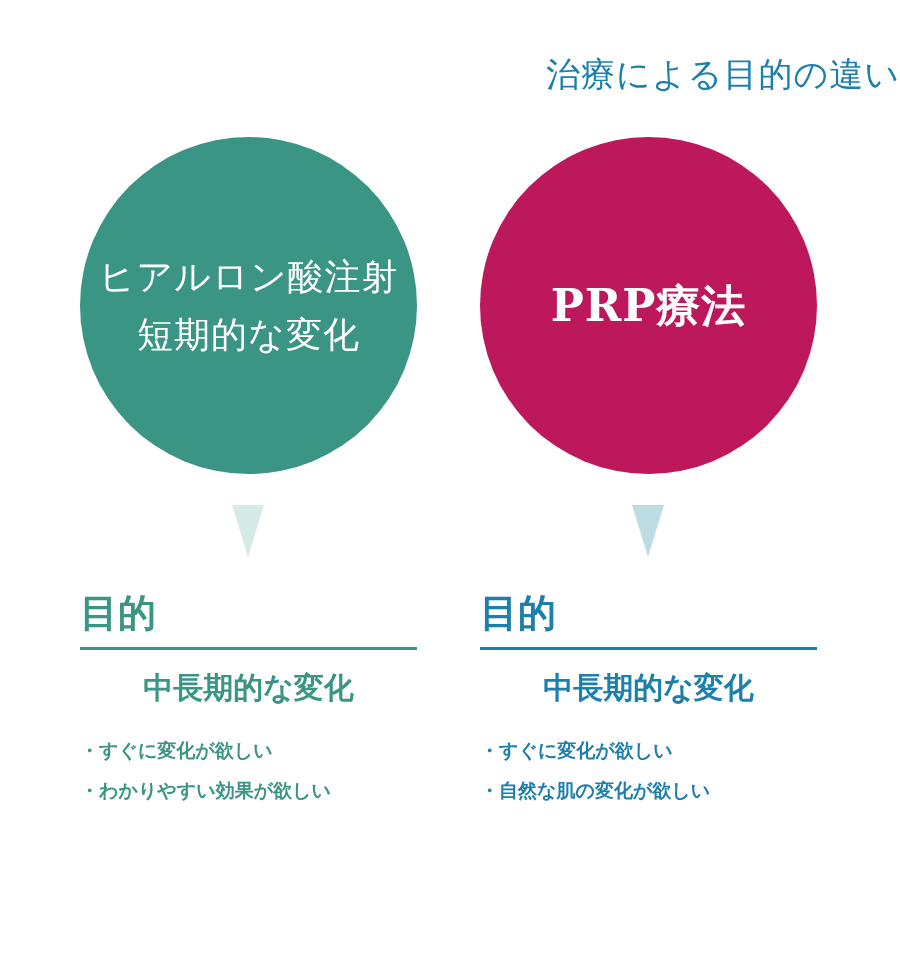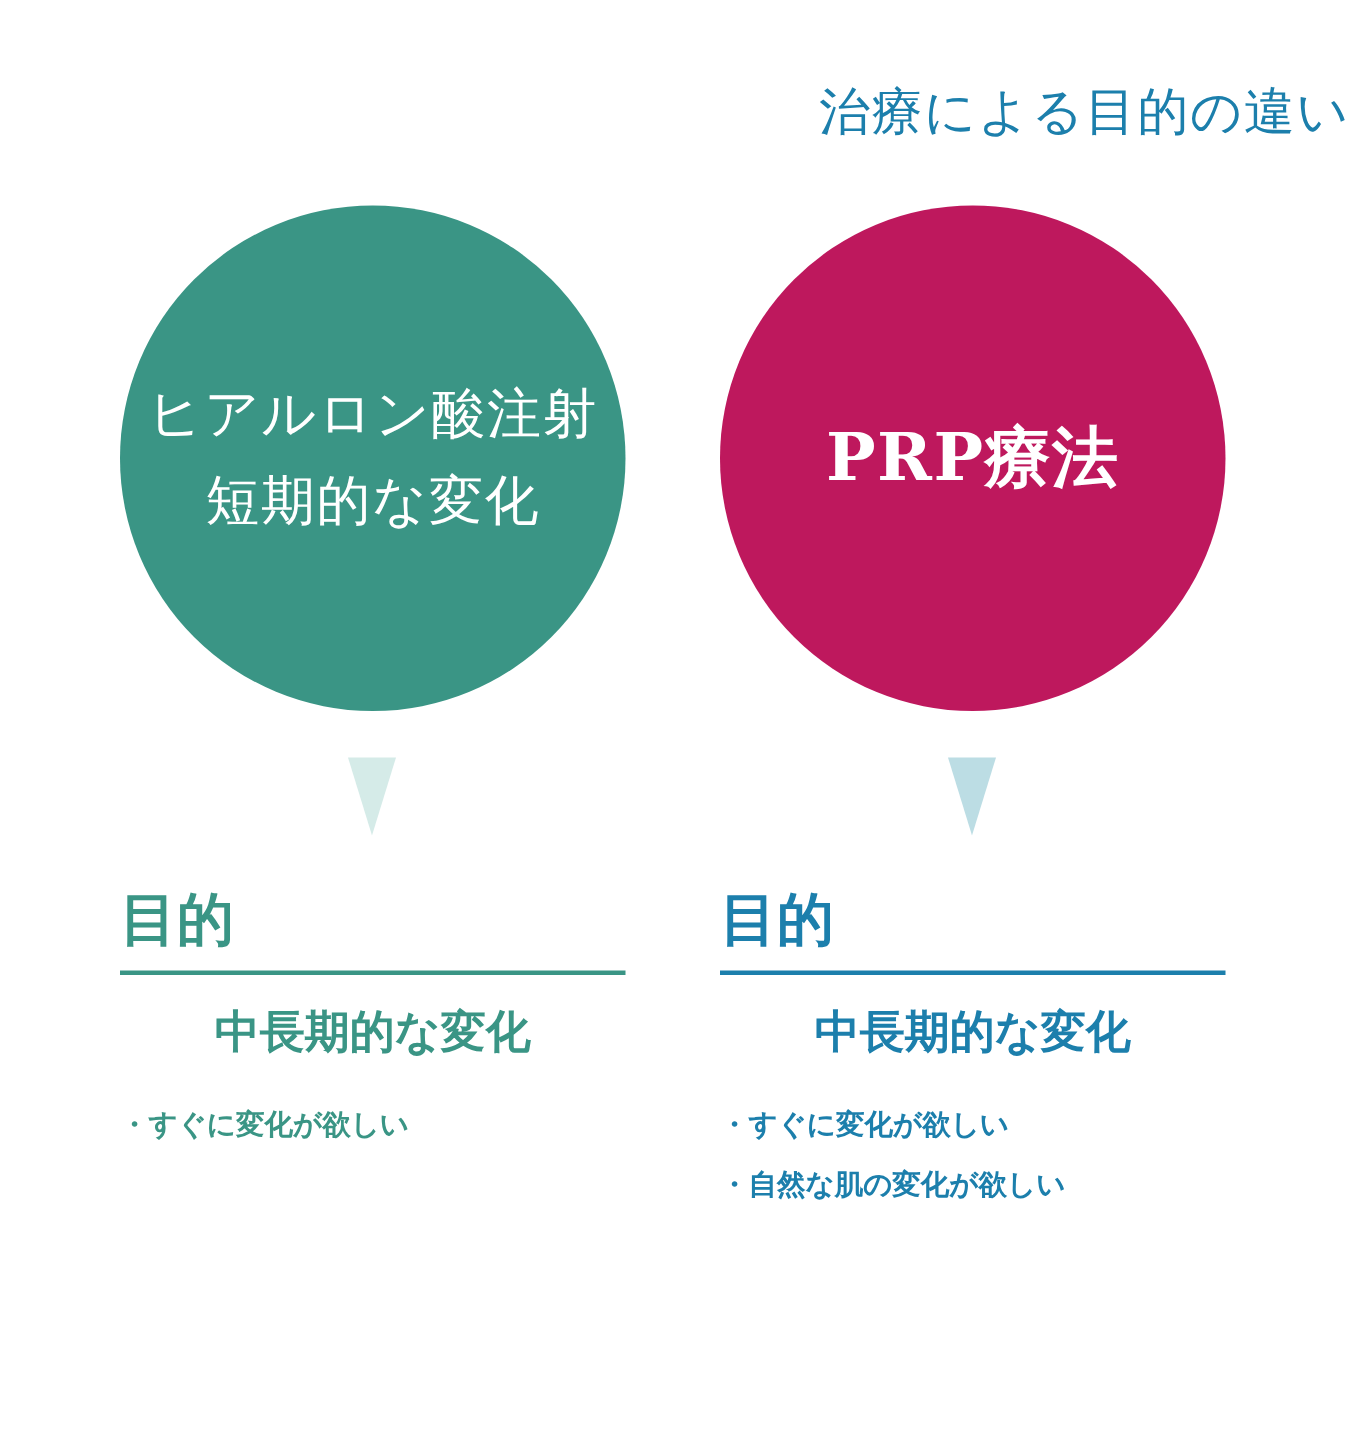--- a/index.html
+++ b/index.html
@@ -42,20 +42,21 @@
   <div class="circle">
     <div class="line">ヒアルロン酸注射</div>
     <div class="line">短期的な変化</div>
   </div>
   <div class="arrow"></div>
   <div class="purpose">目的</div>
   <div class="divider"></div>
   <div class="summary">中長期的な変化</div>
   <div class="bullets">
     <div>・すぐに変化が欲しい</div>
+    <div>・わかりやすい効果が欲しい</div>
   </div>
 </div>
 
 <div class="col right">
   <div class="circle">
     <div class="line">PRP療法</div>
   </div>
   <div class="arrow"></div>
   <div class="purpose">目的</div>
   <div class="divider"></div>

